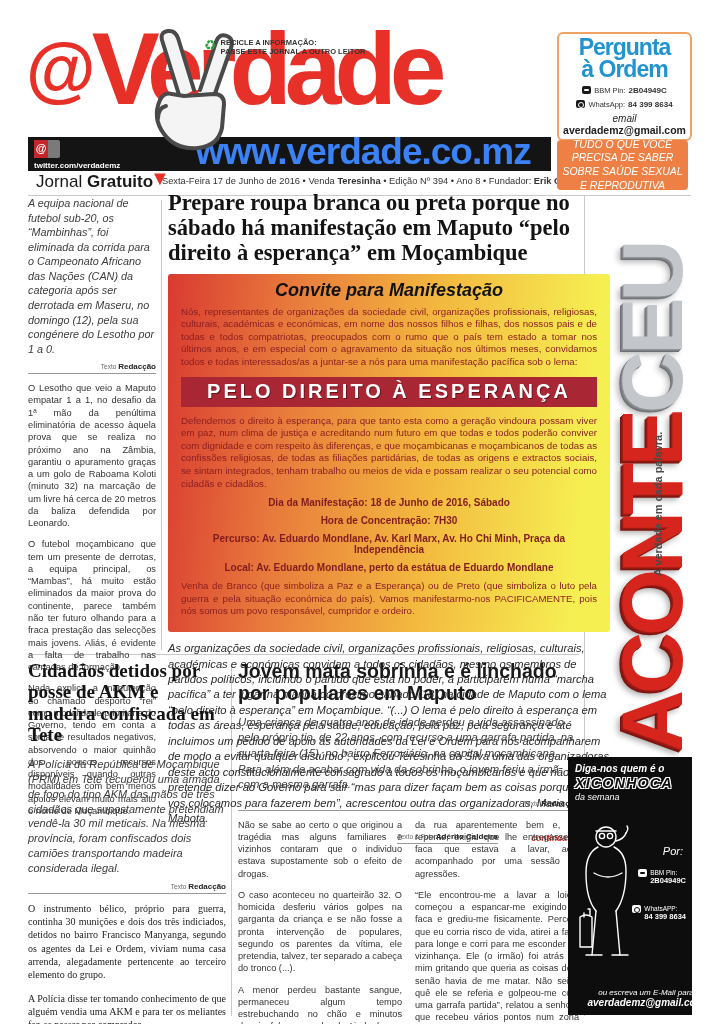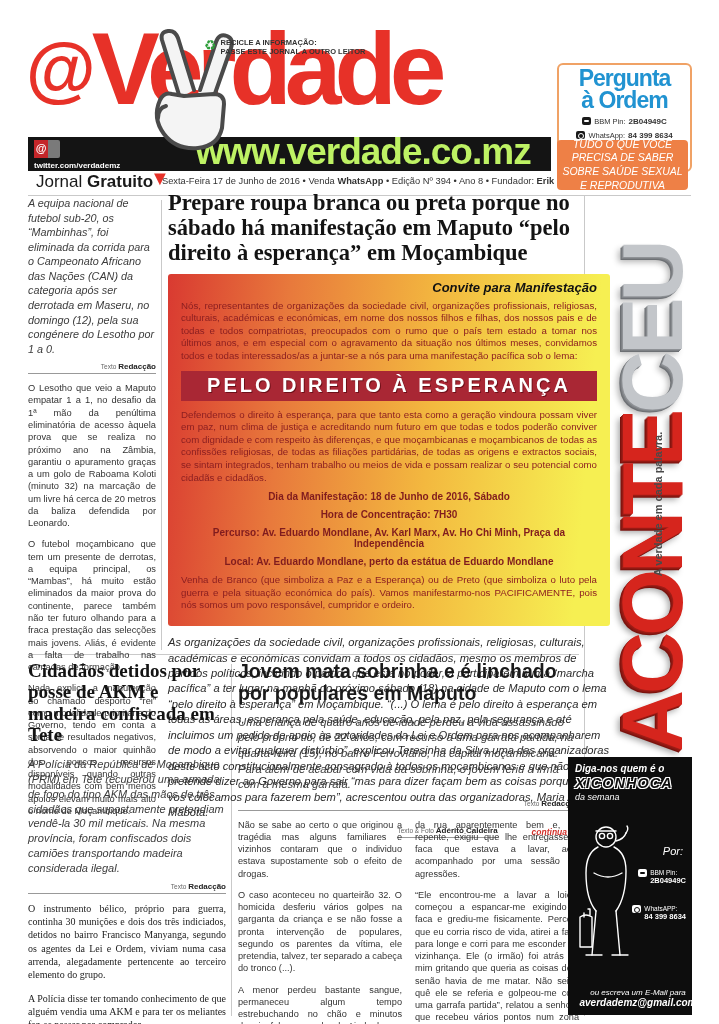--- a/index.html
+++ b/index.html
@@ -11,30 +11,30 @@
   #logo .at{font-size:.70em;position:relative;top:-10px;letter-spacing:-4px;}
   #hand{position:absolute;left:142px;top:28px;z-index:3;}
   #recycle{position:absolute;left:204px;top:38px;display:flex;gap:4px;align-items:flex-start;z-index:4;}
   #recycle .ric{color:#2e9e3a;font-size:14px;line-height:1;}
   #recycle .rtx{font-size:7.5px;font-weight:bold;color:#333;line-height:1.25;text-transform:uppercase;}
   #urlbar{position:absolute;left:28px;top:137px;width:523px;height:34px;background:#141414;z-index:2;}
   #twchip{position:absolute;left:6px;top:3px;width:26px;height:18px;background:#7a7a7a;border-radius:2px;}
   #twchip .tv{position:absolute;left:0;top:0;width:14px;height:18px;background:#c5262a;color:#fff;
         font-size:11px;font-weight:bold;text-align:center;line-height:17px;}
   #twtxt{position:absolute;left:6px;bottom:1px;color:#fff;font-size:8px;font-weight:bold;}
-  #urltext{position:absolute;left:150px;top:-6px;width:370px;text-align:center;color:#bef264;
+  #urltext{position:absolute;left:150px;top:-6px;width:370px;text-align:center;color:#3b82f6;
         font-weight:900;font-size:37px;letter-spacing:-1px;}
   #gratuito{position:absolute;left:36px;top:172px;font-size:17px;color:#1a1a1a;}
   #gratuito b{font-weight:900;}
   #vtip{position:absolute;left:150px;top:167px;color:#e73128;font-size:20px;}
   #dateline{position:absolute;left:162px;top:176px;width:414px;text-align:center;font-size:9.3px;
         color:#333;white-space:nowrap;}
   
   #tina{position:absolute;left:557px;top:32px;width:131px;height:102px;background:#fff;
-        border:2px solid #f0a265;border-radius:6px;text-align:center;padding-top:3px;z-index:5;margin-top:31px;}
+        border:2px solid #f0a265;border-radius:6px;text-align:center;padding-top:3px;z-index:5;}
   #tina .t1{color:#2193d1;font-weight:900;font-size:23px;line-height:.95;letter-spacing:-1px;}
   .contact{font-size:7.5px;color:#333;margin-top:5px;display:flex;justify-content:center;align-items:center;gap:3px;}
   .contact b{font-size:8px;}
   .sq{display:inline-block;width:9px;height:8px;border-radius:2px;background:#1a1a1a;position:relative;}
   .sq.wa::after{content:"";position:absolute;left:2px;top:2px;width:4px;height:4px;border:1px solid #fff;border-radius:50%;}
   .sq.bbm::after{content:"";position:absolute;left:2px;top:3px;width:5px;height:2px;background:#fff;border-radius:1px;}
   #tina .em1{font-style:italic;font-size:10px;margin-top:4px;}
   #tina .em2{font-weight:bold;font-size:10.5px;}
   #promo{position:absolute;left:557px;top:140px;width:131px;height:50px;background:#ee8046;border-radius:4px;
         color:#fff;font-weight:normal;font-style:italic;font-size:10.5px;line-height:1.3;text-align:center;
@@ -60,21 +60,21 @@
   
   #artLeft{position:absolute;left:28px;top:196px;width:128px;}
   #artLeft h2{margin:0 0 12px;font-size:15px;line-height:1.18;}
   #artLeft .lead{font-size:10.8px;line-height:1.35;}
   #artLeft p.b{font-size:9.3px;line-height:1.32;text-align:justify;color:#333;margin:0 0 9px;}
   
   #artMain{position:absolute;left:168px;top:190px;width:442px;}
   #artMain h1{margin:0 0 8px;font-size:22.5px;line-height:1.12;}
   #convite{background:linear-gradient(95deg,#d93a31 0%,#e8793c 26%,#f3b83f 58%,#f6ef52 92%);
         border-radius:3px;padding:6px 13px 8px;color:#8c1f21;}
-  #convite .ctitle{text-align:right;font-weight:bold;font-style:italic;font-size:13px;color:#111;margin-bottom:5px;}
+  #convite .ctitle{text-align:center;font-weight:bold;font-style:italic;font-size:18px;color:#111;margin-bottom:5px;}
   #convite p{font-size:9.7px;line-height:1.3;text-align:justify;margin:0 0 6px;}
   #banner{background:#a92734;color:#fff;text-align:center;font-weight:900;font-size:20px;
         letter-spacing:3px;padding:3px 0 4px;margin:8px 0;text-shadow:1px 1px 0 #6d1018;}
   .sched{font-weight:bold;text-align:center;font-size:10px;color:#801c1e;margin:7px 0;}
   #mainBody{font-style:italic;font-size:11.2px;line-height:1.38;color:#2a2a2a;margin-top:9px;text-align:left;}
   #mainByRow{display:flex;justify-content:flex-end;align-items:center;gap:34px;margin-top:5px;}
   #mainByRow .byline{border-bottom:1px solid #999;margin:0;}
   
   #artBL{position:absolute;left:28px;top:660px;width:198px;}
   #artBL h2{margin:0 0 12px;font-size:19px;line-height:1.12;}
@@ -94,21 +94,21 @@
   #xico .xi{font-style:italic;font-weight:bold;font-size:10px;}
   #xico .xt{font-weight:900;font-style:italic;font-size:14.5px;letter-spacing:1px;color:#0d0d0d;
         text-shadow:-1px -1px 0 #fff,1px -1px 0 #fff,-1px 1px 0 #fff,1px 1px 0 #fff;margin:1px 0;}
   #xico .xs{font-style:italic;font-size:9px;}
   #xico .por{position:absolute;right:9px;top:88px;font-style:italic;font-size:11px;}
   .xcontact{position:absolute;right:6px;font-size:6.5px;display:flex;gap:3px;align-items:flex-start;}
   .xcontact .v{font-weight:bold;font-size:7.5px;}
   .wsq{width:9px;height:8px;border-radius:2px;background:#fff;position:relative;flex:none;}
   .wsq.wa::after{content:"";position:absolute;left:2px;top:2px;width:4px;height:4px;border:1px solid #0d0d0d;border-radius:50%;}
   .wsq.bbm::after{content:"";position:absolute;left:2px;top:3px;width:5px;height:2px;background:#0d0d0d;border-radius:1px;}
-  #xemail{position:absolute;left:8px;bottom:7px;width:100%;text-align:center;}
+  #xemail{position:absolute;left:16px;bottom:7px;width:100%;text-align:center;}
   #xemail .l1{font-style:italic;font-size:8px;}
   #xemail .l2{font-weight:bold;font-style:italic;font-size:10px;}
   #xcartoon{position:absolute;left:4px;top:64px;}
 </style>
 </head>
 <body>
 
 <div id="page">
 
   <div id="logo"><span class="at">@</span><span>Verdade</span></div>
@@ -132,21 +132,21 @@
     <div id="twchip">
         <span class="tv">@</span>
       </div>
     <div id="twtxt">twitter.com/verdademz</div>
     <div id="urltext">www.verdade.co.mz</div>
   </div>
 
   <div id="gratuito"><span>Jornal </span><b>Gratuito</b></div>
   <div id="vtip">▼</div>
 
-  <div id="dateline"><span>Sexta-Feira 17 de Junho de 2016 • Venda </span><b>WhatsApp</b><span> • Edição Nº 394 • Ano 8 • Fundador: </span><b>Erik Charas</b></div>
+  <div id="dateline"><span>Sexta-Feira 17 de Junho de 2016 • Venda </span><b>Teresinha</b><span> • Edição Nº 394 • Ano 8 • Fundador: </span><b>Erik Charas</b></div>
 
   <div id="tina">
     <div class="t1"><span>Pergunta</span><br><span>à Ordem</span></div>
     <div class="contact">
         <span class="sq bbm"></span>
         <span>BBM Pin:</span>
         <b>2B04949C</b>
       </div>
     <div class="contact">
         <span class="sq wa"></span>

